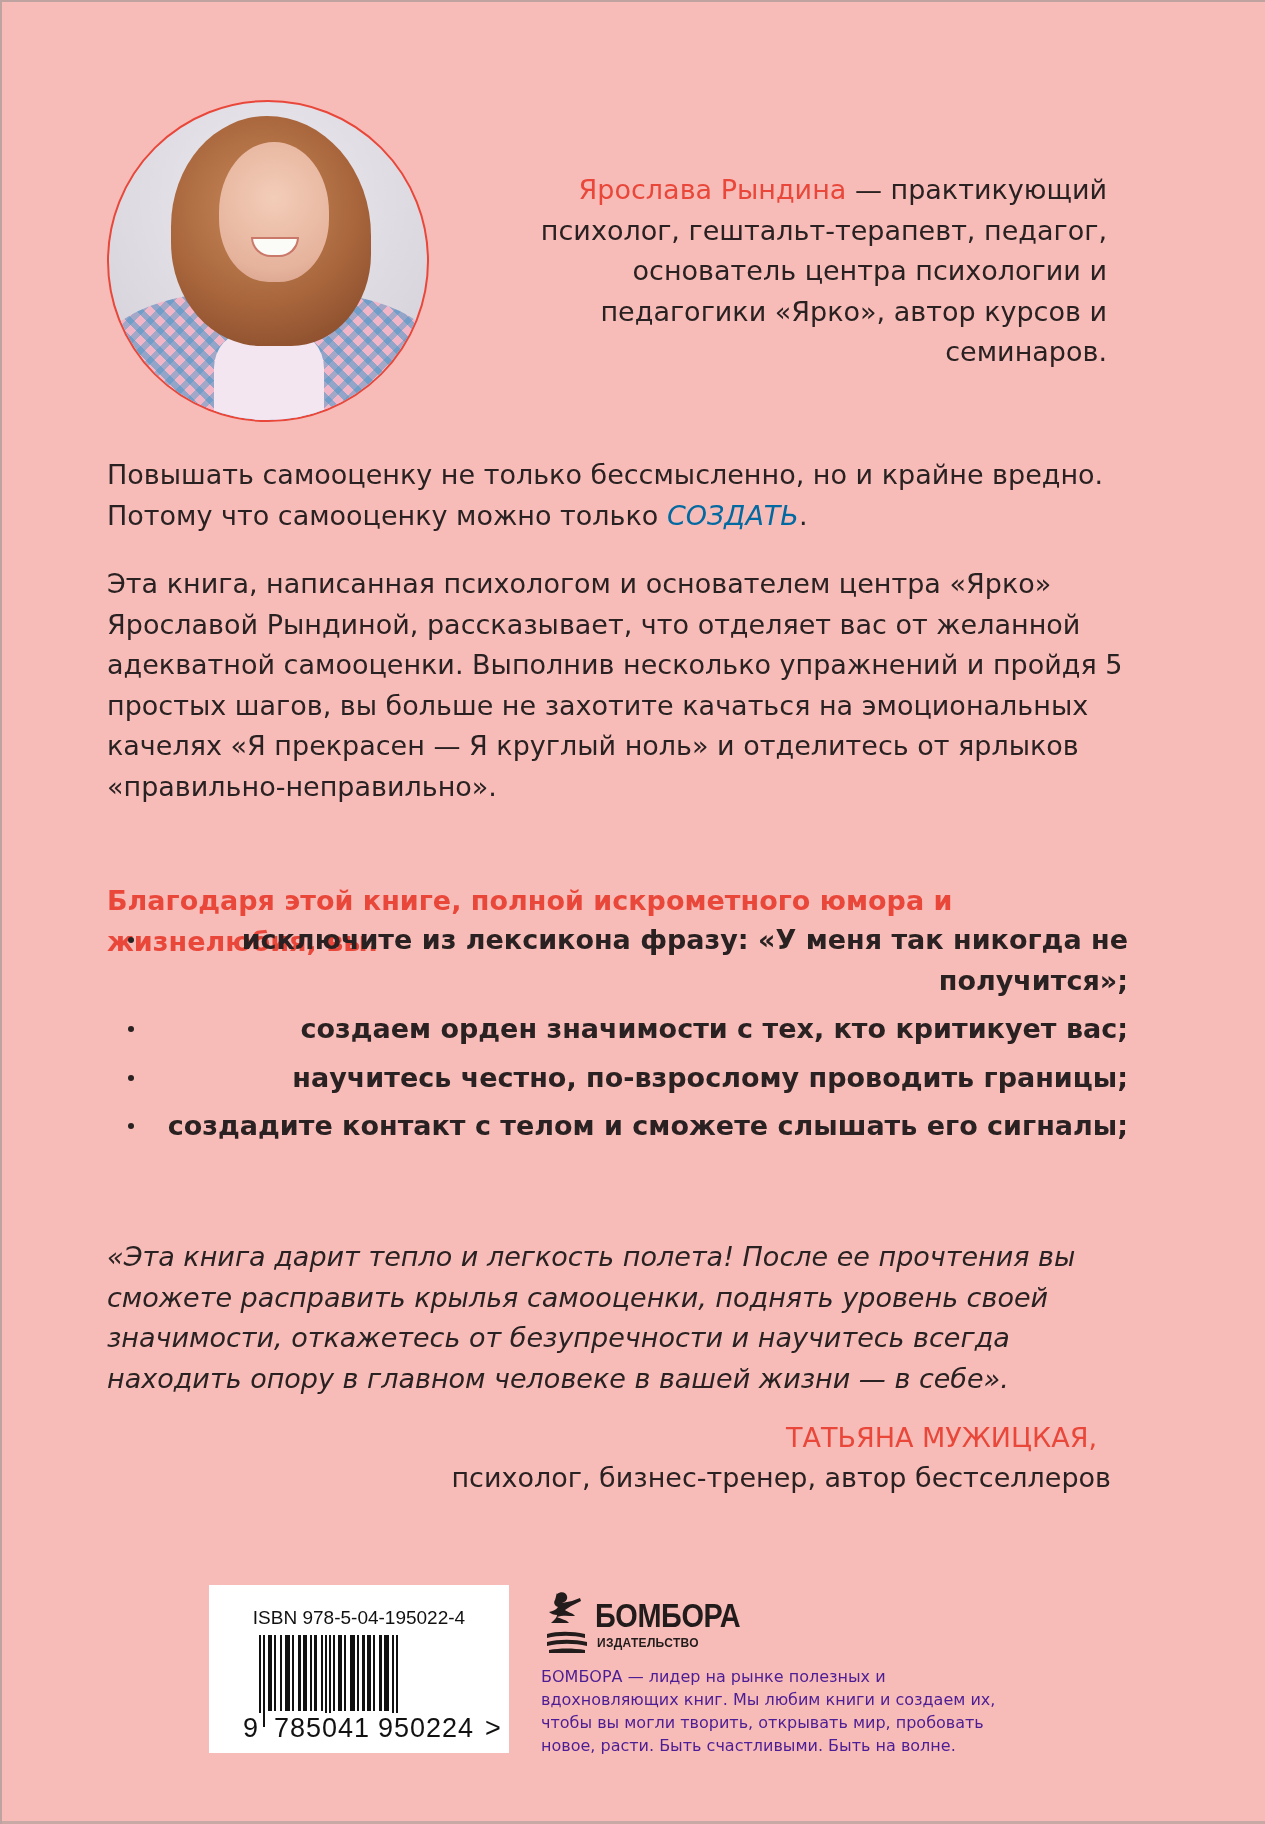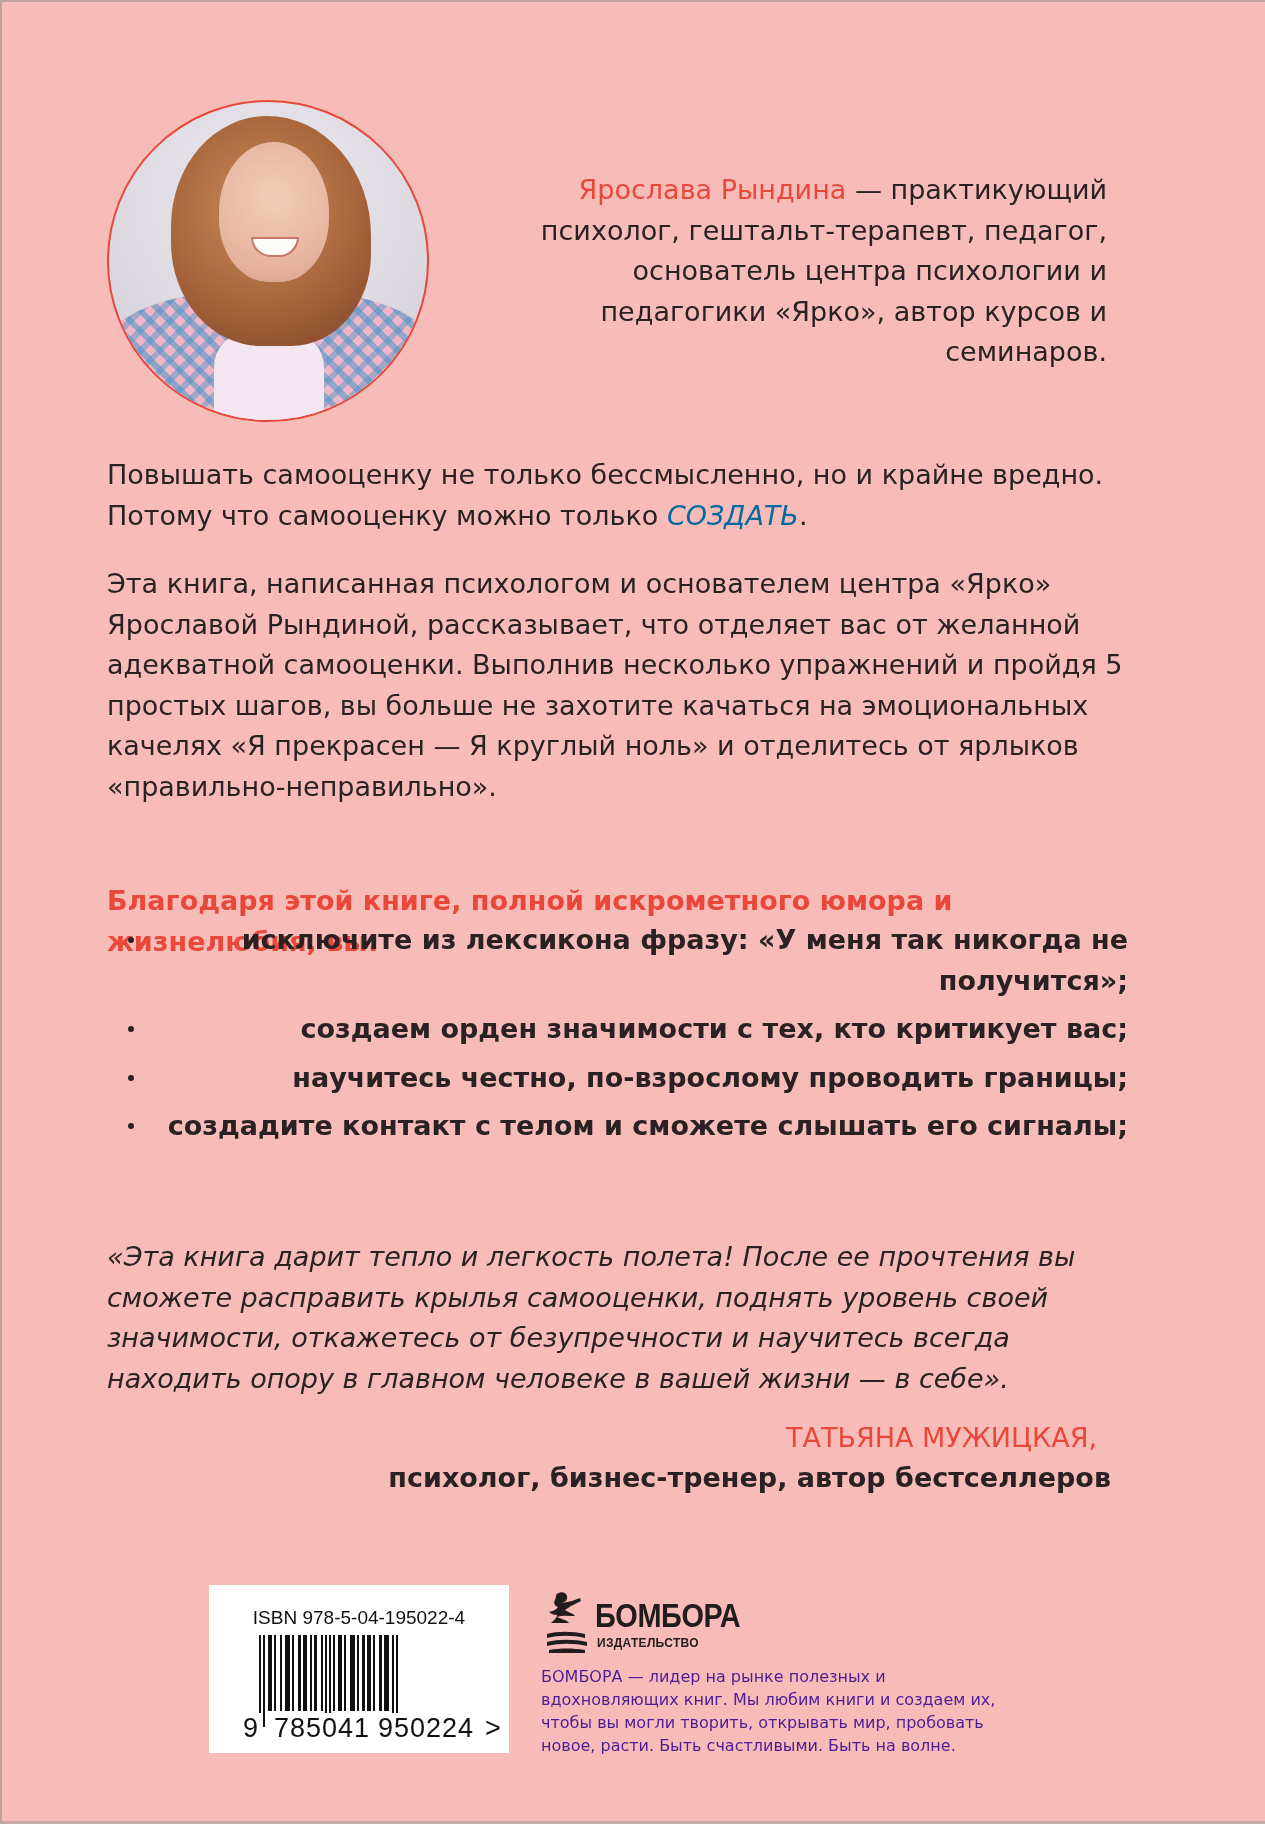--- a/index.html
+++ b/index.html
@@ -79,21 +79,21 @@
   .quote {
     left: 107px; top: 1237px; width: 1030px;
     font-size: 27px; line-height: 40.5px; font-style: italic;
   }
   .attr-name {
     right: 168px; top: 1420px;
     font-size: 27px; line-height: 36px; color: #e8473a; text-align: right;
   }
   .attr-role {
     right: 154px; top: 1460px;
-    font-size: 27px; line-height: 36px; text-align: left; font-weight: bold;
+    font-size: 27px; line-height: 36px; text-align: left;
   }
 
   
   .isbn-box {
     left: 209px; top: 1585px; width: 300px; height: 168px;
     background: #ffffff;
   }
   .isbn-text {
     position: absolute; left: 0; width: 100%; top: 22px;
     text-align: center; font-family: "Liberation Sans", sans-serif;

